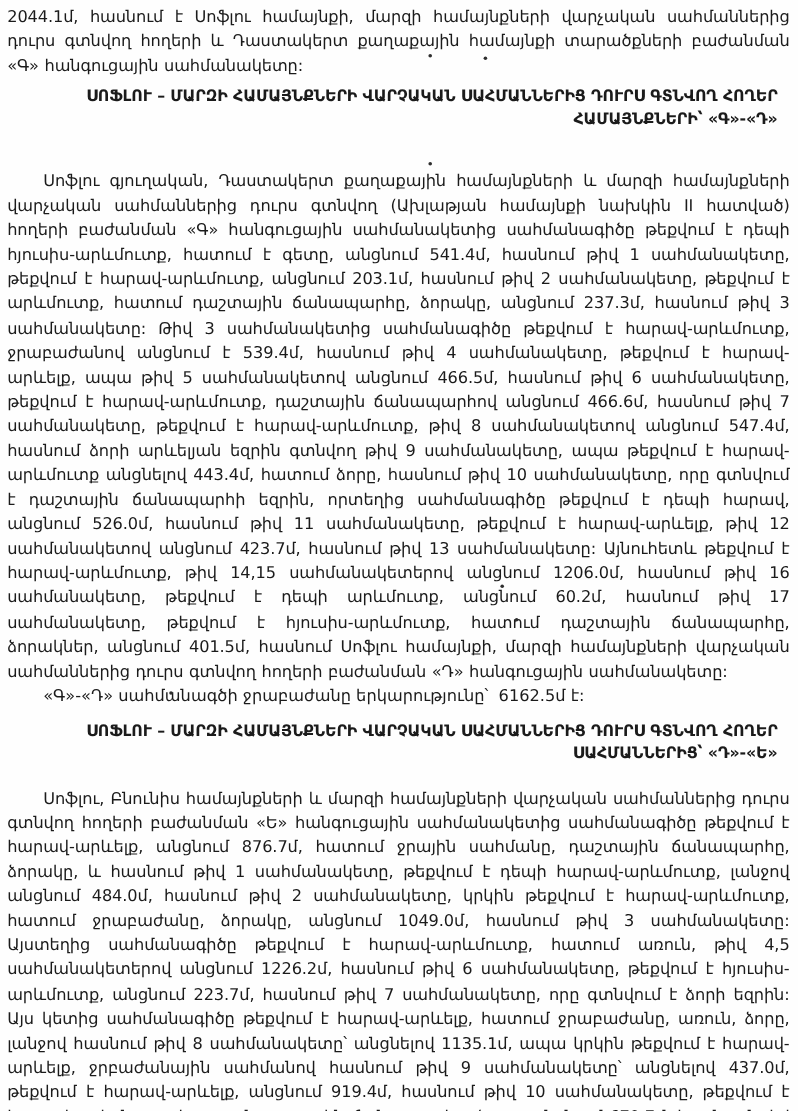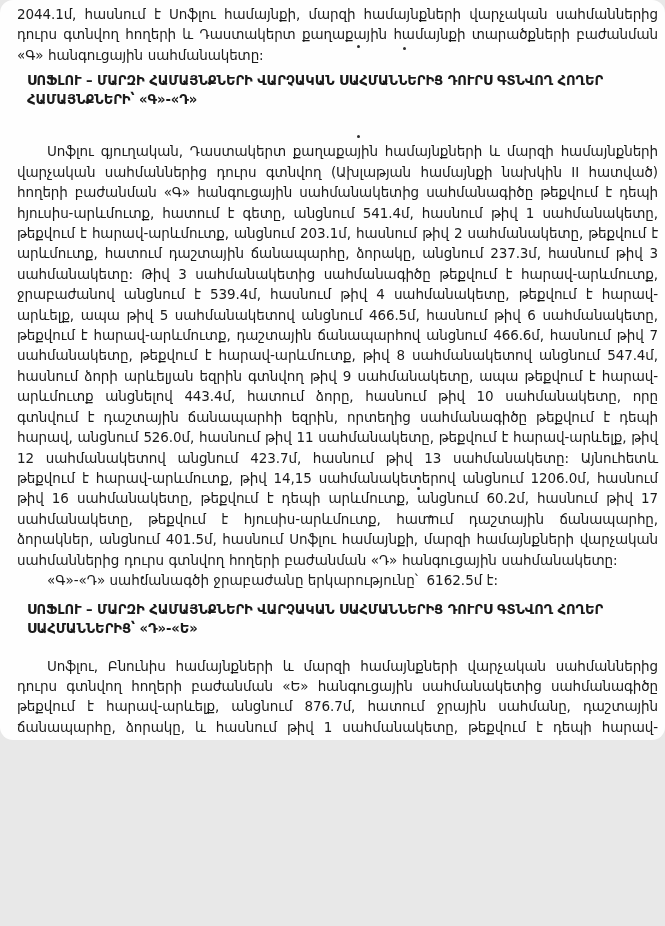--- a/index.html
+++ b/index.html
@@ -1,26 +1,25 @@
 <!DOCTYPE html>
 <html lang="hy" style="--ink: #1b1b1b; --paper: #fefefe;"><head>
 <meta charset="utf-8">
 <style>
   :root { --ink:#1b1b1b; --paper:#fefefe; }
   html,body { margin:0; padding:0; background:#e8e8e8; }
   .page {
     position:relative;
-    width:665px; height:740px;
+    width:665px; height:926px;
     box-sizing:border-box;
     background:var(--paper);
-    padding:4px 7px 0 17px;
+    padding:4px 7px 0 6px;
     overflow:hidden;
     font-family:"DejaVu Sans","Liberation Sans",sans-serif;
     color:var(--ink);
-    border-radius:13px;
   }
   p { margin:0; }
   .body-text {
     font-size:13.5px;
     line-height:20.4px;
     text-align:justify;
     letter-spacing:-0.1px;
     word-spacing:0.5px;
   }
   .indent { text-indent:30px; }
@@ -28,21 +27,21 @@
     font-size:13.5px;
     line-height:20.4px;
     text-indent:30px;
     white-space:pre-wrap;
   }
   .sec-heading {
     margin:7px 10px 0 10px;
     font-size:13.2px;
     line-height:18.6px;
     font-weight:bold;
-    text-align:left;
+    text-align:right;
     letter-spacing:-0.1px;
   }
   .mt-p1 { margin-top:32px; }
   .mt-h2 { margin-top:11px; }
   .mt-p2 { margin-top:17px; }
   .artifact {
     position:absolute;
     width:3px; height:3px;
     background:#2e2e2e;
     border-radius:50%;

